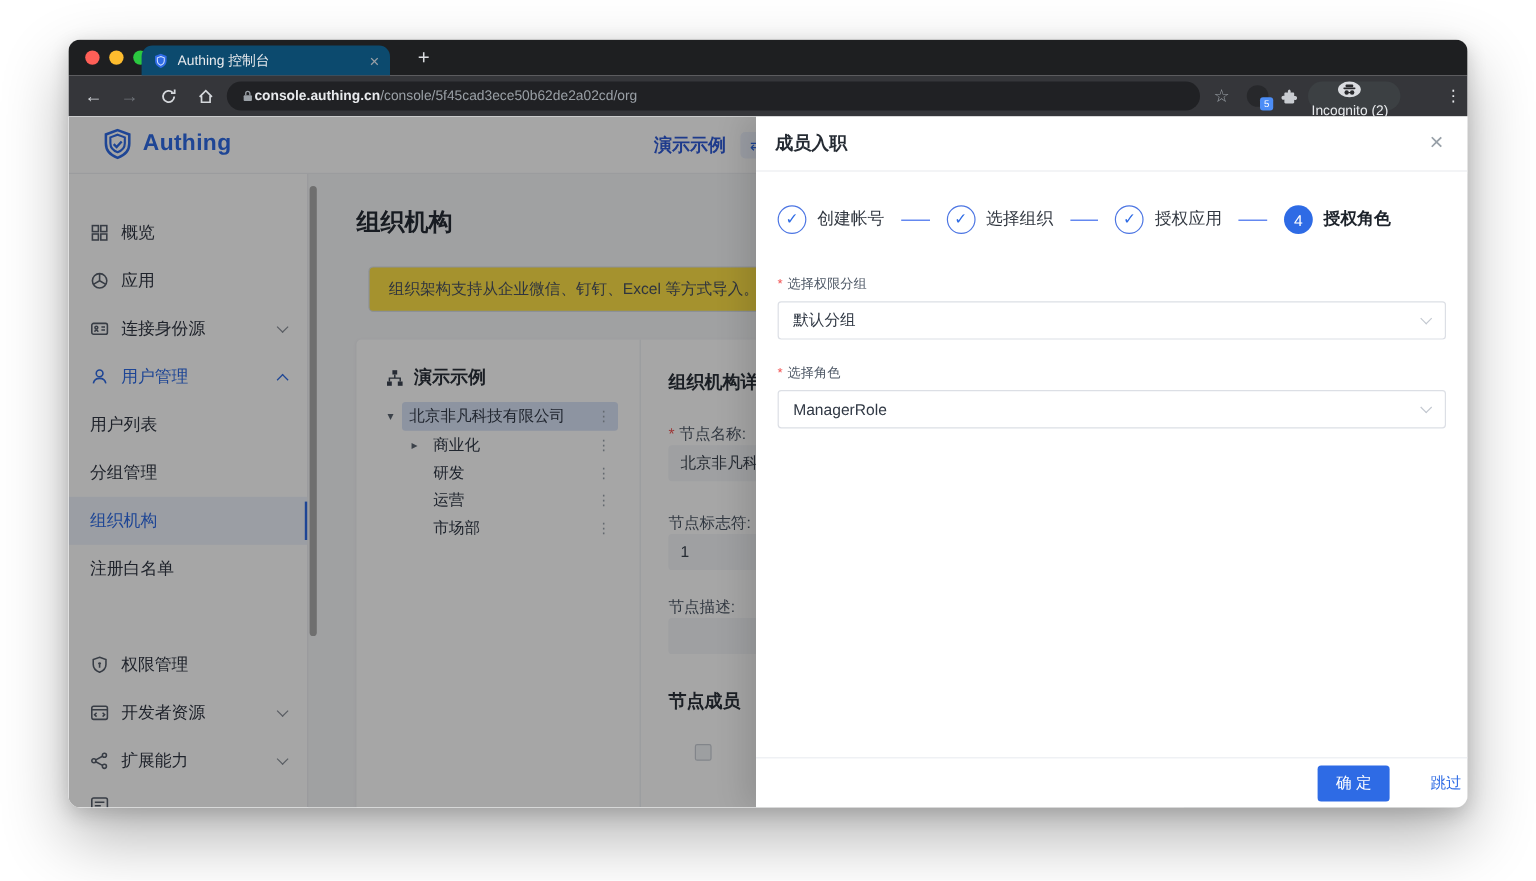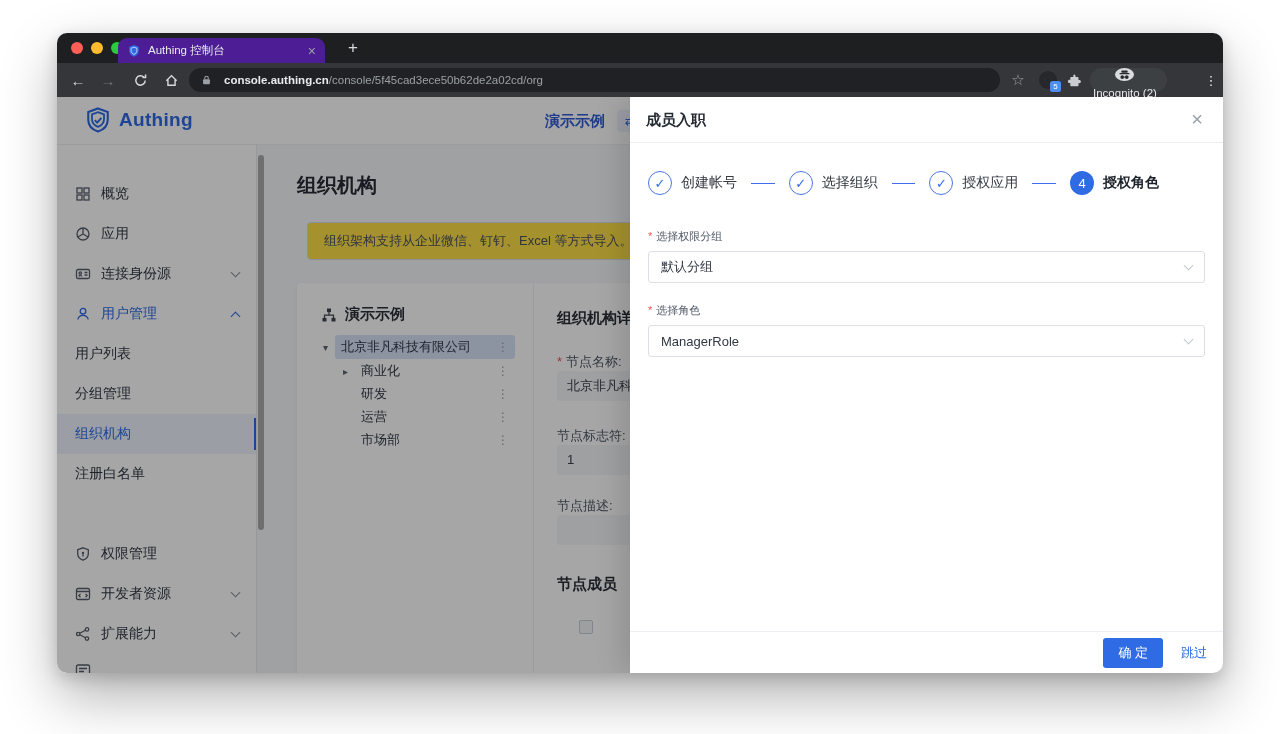--- a/index.html
+++ b/index.html
@@ -8,33 +8,33 @@
           font-family:"Liberation Sans","DejaVu Sans",sans-serif;}
   
   .window{position:absolute;left:57px;top:33px;width:1166px;height:640px;border-radius:10px;
           overflow:hidden;background:#fff;
           box-shadow:0 24px 55px rgba(0,0,0,.30),0 5px 16px rgba(0,0,0,.16);}
   
   .tabbar{position:relative;height:30px;background:#1e1f21;}
   .lights{position:absolute;left:14px;top:9px;display:flex;gap:8px;}
   .light{width:12px;height:12px;border-radius:50%;}
   .light.red{background:#ff5f57}.light.yellow{background:#febc2e}.light.green{background:#2bc840}
-  .tab{position:absolute;left:61px;top:5px;width:207px;height:25px;background:#4c1d95;
+  .tab{position:absolute;left:61px;top:5px;width:207px;height:25px;background:#0c4a6e;
        border-radius:9px 9px 0 0;display:flex;align-items:center;padding:0 9px;color:#e8eaed;}
   .tab-title{font-size:11.5px;margin-left:7px;flex:1;white-space:nowrap;overflow:hidden;}
   .tab-close{color:#9aa0a6;font-size:14px;line-height:1;}
   .newtab{position:absolute;left:284px;top:3px;width:24px;height:24px;color:#dadce0;font-size:17px;
           display:flex;align-items:center;justify-content:center;}
   
   .toolbar{position:relative;height:34px;background:#35363a;}
   .nav-ic{position:absolute;top:0;height:34px;width:26px;display:flex;align-items:center;
           justify-content:center;color:#d5d8dc;font-size:15px;}
   .omnibox{position:absolute;left:132px;top:5px;width:811px;height:24px;border-radius:12px;
            background:#202124;display:flex;align-items:center;padding:0 12px;}
-  .omni-host{color:#e8eaed;font-size:11.5px;font-weight:700;margin-left:12px;}
+  .omni-host{color:#e8eaed;font-size:11.5px;font-weight:700;margin-left:0;}
   .omni-path{color:#9aa0a6;font-size:11.5px;}
   .star{position:absolute;left:948px;top:0;height:34px;width:26px;display:flex;align-items:center;
         justify-content:center;color:#9aa0a6;font-size:15px;}
   .ext-ic{position:absolute;left:982px;top:8px;width:18px;height:18px;border-radius:50%;background:#27282b;}
   .ext-badge{position:absolute;right:-4px;bottom:-3px;width:11px;height:11px;border-radius:2.5px;
              background:#4c8df6;color:#fff;font-size:8px;display:flex;align-items:center;justify-content:center;}
   .puzzle{position:absolute;left:1010px;top:9px;}
   .profile{position:absolute;left:1033px;top:5px;height:24px;border-radius:12px;background:#3c4043;
            display:flex;align-items:center;gap:6px;padding:0 10px 0 3px;flex-direction:column;}
   .incog-circle{width:19px;height:19px;border-radius:50%;background:#dadce0;display:flex;
@@ -104,21 +104,21 @@
   .s-circle.curr{background:#2e6be5;color:#fff;}
   .s-label{font-size:14px;color:#333942;white-space:nowrap;}
   .s-label.curr{font-weight:700;color:#1c222a;}
   .s-line{flex:1;height:1px;background:#3f6ced;margin:0 14px;}
   .d-lab{position:absolute;left:18px;font-size:11px;color:#4e5866;}
   .sel{position:absolute;left:18px;right:18px;height:32px;border:1px solid #dcdfe5;border-radius:3px;
        font-size:13px;color:#303844;display:flex;align-items:center;padding:0 12px;background:#fff;}
   .sel-chev{margin-left:auto;width:7px;height:7px;border-right:1.4px solid #c3c8d0;
             border-bottom:1.4px solid #c3c8d0;transform:rotate(45deg);margin-top:-4px;}
   .d-foot{position:absolute;left:0;right:0;bottom:0;height:42px;border-top:1px solid #ebeef2;
-          display:flex;align-items:center;justify-content:flex-end;gap:18px;padding:0 16px;}
+          display:flex;align-items:center;justify-content:flex-end;gap:34px;padding:0 5px;}
   .btn-primary{height:30px;padding:0 15px;background:#2e6be5;color:#fff;font-size:13px;border:none;
                border-radius:3px;display:flex;align-items:center;cursor:pointer;}
   .link-skip{color:#2e6be5;font-size:13px;}
   svg{display:block;}
 </style>
 </head>
 <body>
 
 <div class="canvas">
   <div class="window">

